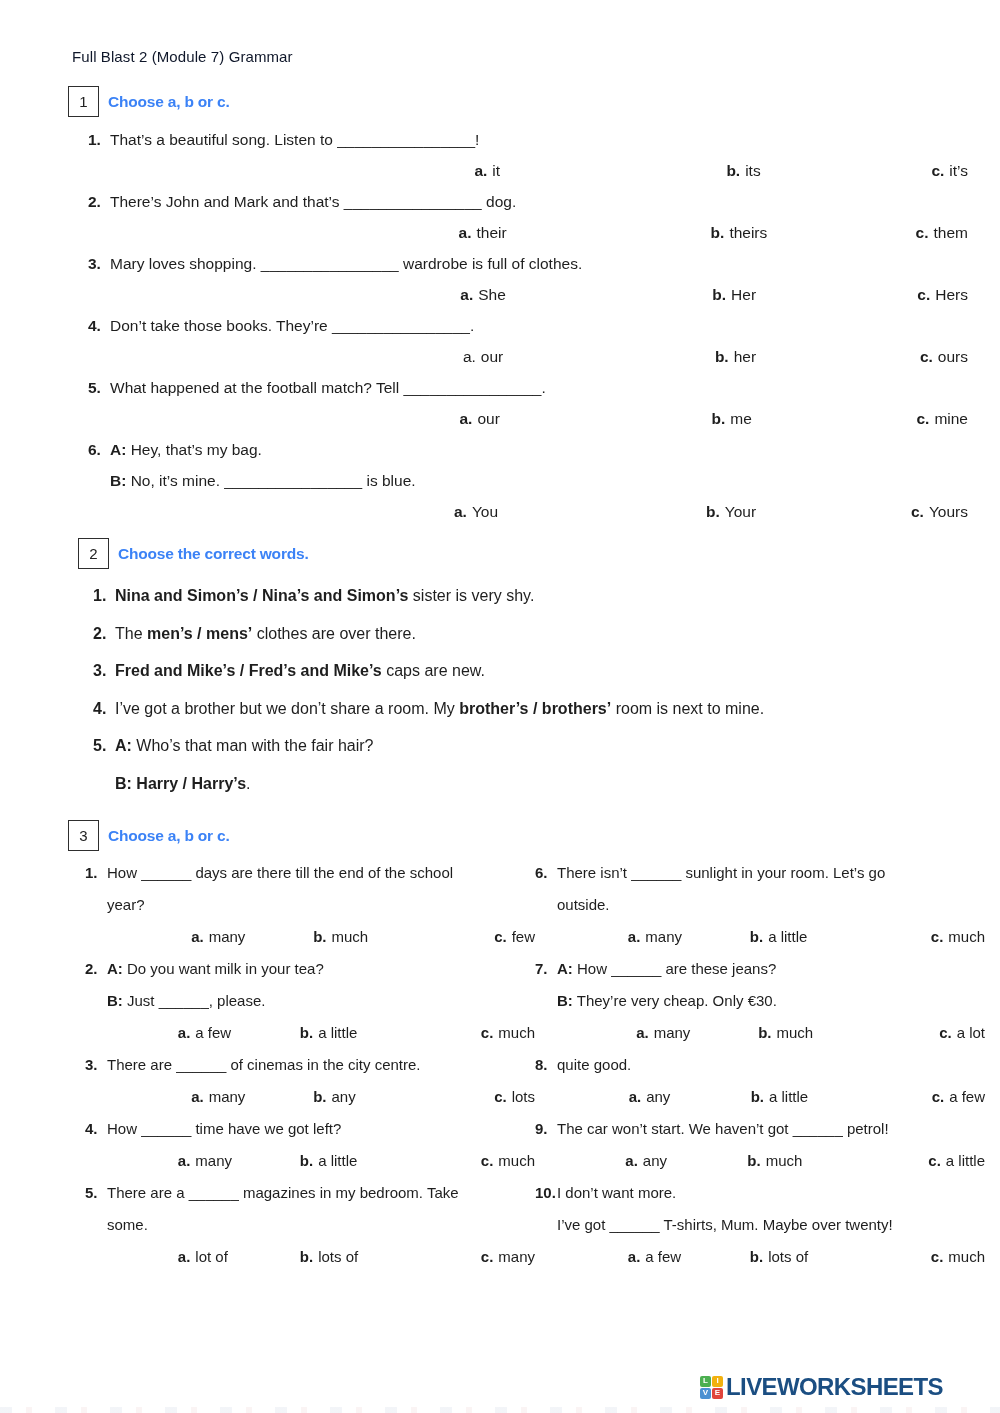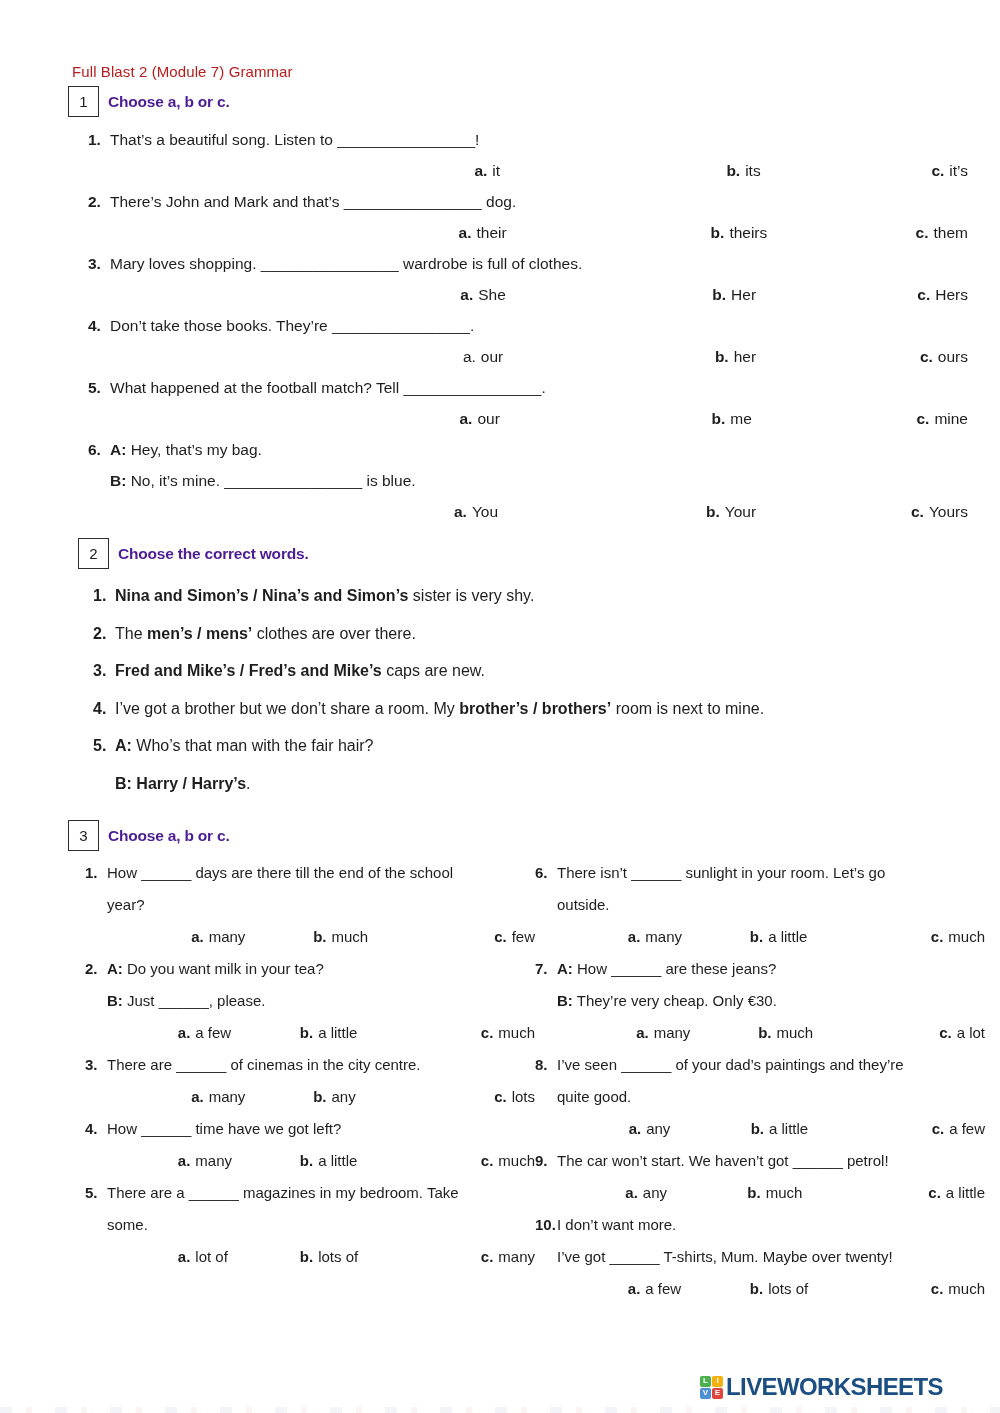--- a/index.html
+++ b/index.html
@@ -1,32 +1,32 @@
 <!DOCTYPE html>
 <html><head>
 <meta charset="utf-8">
 <style>
   html,body{margin:0;padding:0;background:#ffffff;}
   .page{
     position:relative;width:1000px;height:1413px;background:#ffffff;overflow:hidden;
     font-family:"Liberation Sans",sans-serif;color:#1e1e1e;
   }
-  .hdr{position:absolute;left:72px;top:63px;font-size:15px;color:#b91c1c;letter-spacing:.1px;}
+  .hdr{position:absolute;left:72px;top:48px;font-size:15px;color:#0f172a;letter-spacing:.1px;}
 
   .ex{position:absolute;}
   .ex1{left:68px;top:86px;width:900px;}
   .ex2{left:78px;top:538px;width:900px;}
   .ex3{left:68px;top:820px;width:925px;}
 
   .exhead{display:flex;align-items:center;gap:9px;}
   .numbox{
     width:29px;height:29px;border:1.6px solid #2e2e2e;background:#fff;
     display:flex;align-items:center;justify-content:center;font-size:15px;color:#222;flex:0 0 auto;
   }
-  .extitle{margin:0;font-size:15.5px;font-weight:bold;color:#4c1d95;letter-spacing:-.2px;}
+  .extitle{margin:0;font-size:15.5px;font-weight:bold;color:#3b82f6;letter-spacing:-.2px;}
 
   .b{font-weight:bold;}
   .q{position:relative;padding-left:22px;}
   .qnum{position:absolute;left:0;top:0;font-weight:bold;}
   .opts{display:flex;justify-content:flex-end;}
   .opt .letter{font-weight:bold;margin-right:5px;}
   .opt .letter.plain{font-weight:normal;}
 
   
   .ex1 .qs{margin-left:20px;margin-top:7px;font-size:15.5px;}
@@ -245,21 +245,20 @@
             <div class="qline"><span class="b">A:</span><span> How ______ are these jeans?</span></div>
             <div class="qline"><span class="b">B:</span><span> They’re very cheap. Only €30.</span></div>
             <div class="opts">
               <span class="opt opt0"><span class="letter">a.</span><span>many</span></span>
               <span class="opt opt1"><span class="letter">b.</span><span>much</span></span>
               <span class="opt opt2"><span class="letter">c.</span><span>a lot</span></span>
             </div>
           </div>
           <div class="q">
             <span class="qnum">8.</span>
-            <div class="qline"><span>I’ve seen ______ of your dad’s paintings and they’re</span></div>
             <div class="qline"><span>quite good.</span></div>
             <div class="opts">
               <span class="opt opt0"><span class="letter">a.</span><span>any</span></span>
               <span class="opt opt1"><span class="letter">b.</span><span>a little</span></span>
               <span class="opt opt2"><span class="letter">c.</span><span>a few</span></span>
             </div>
           </div>
           <div class="q">
             <span class="qnum">9.</span>
             <div class="qline"><span>The car won’t start. We haven’t got ______ petrol!</span></div>

